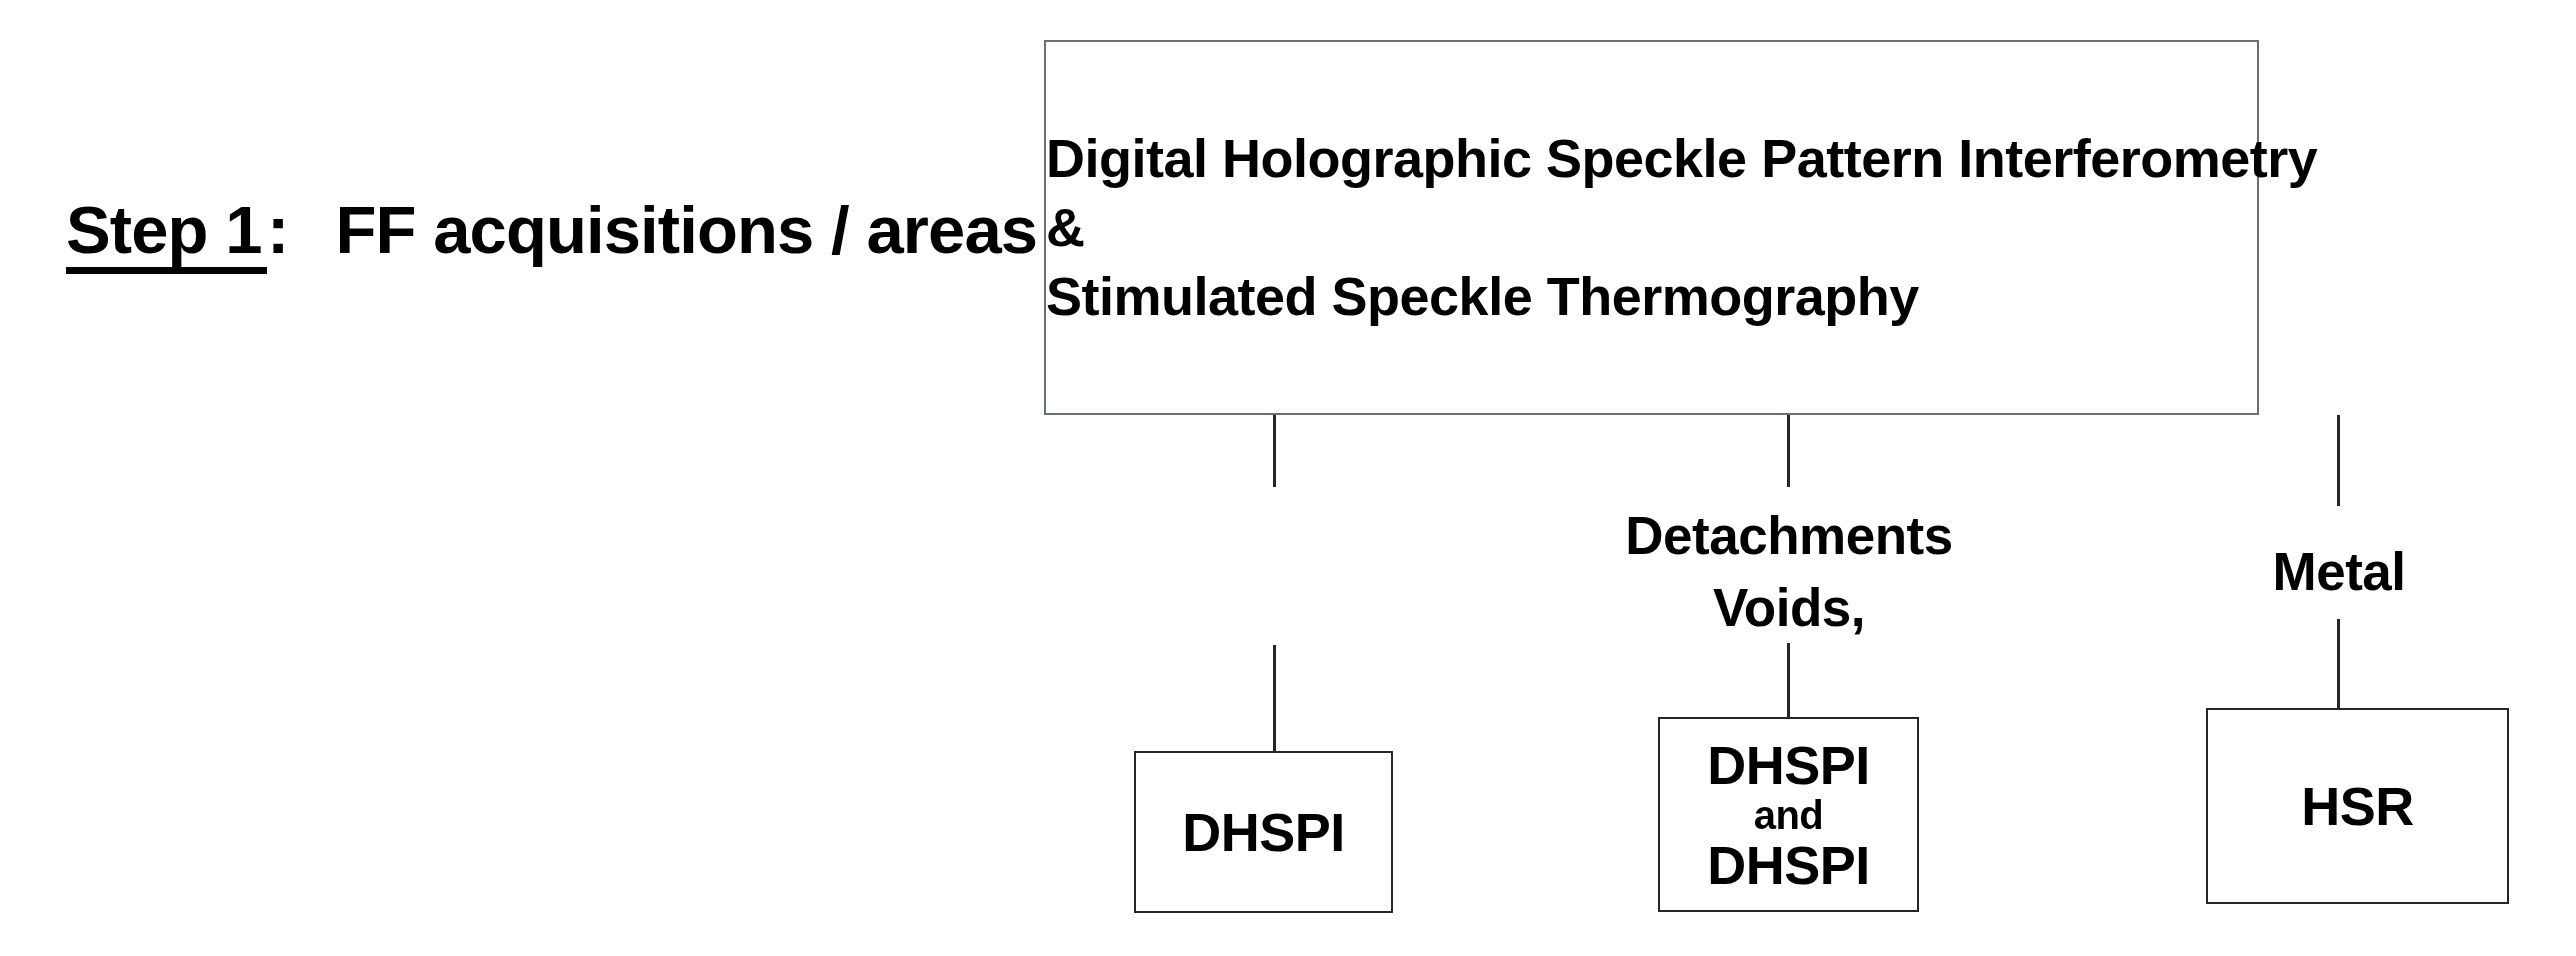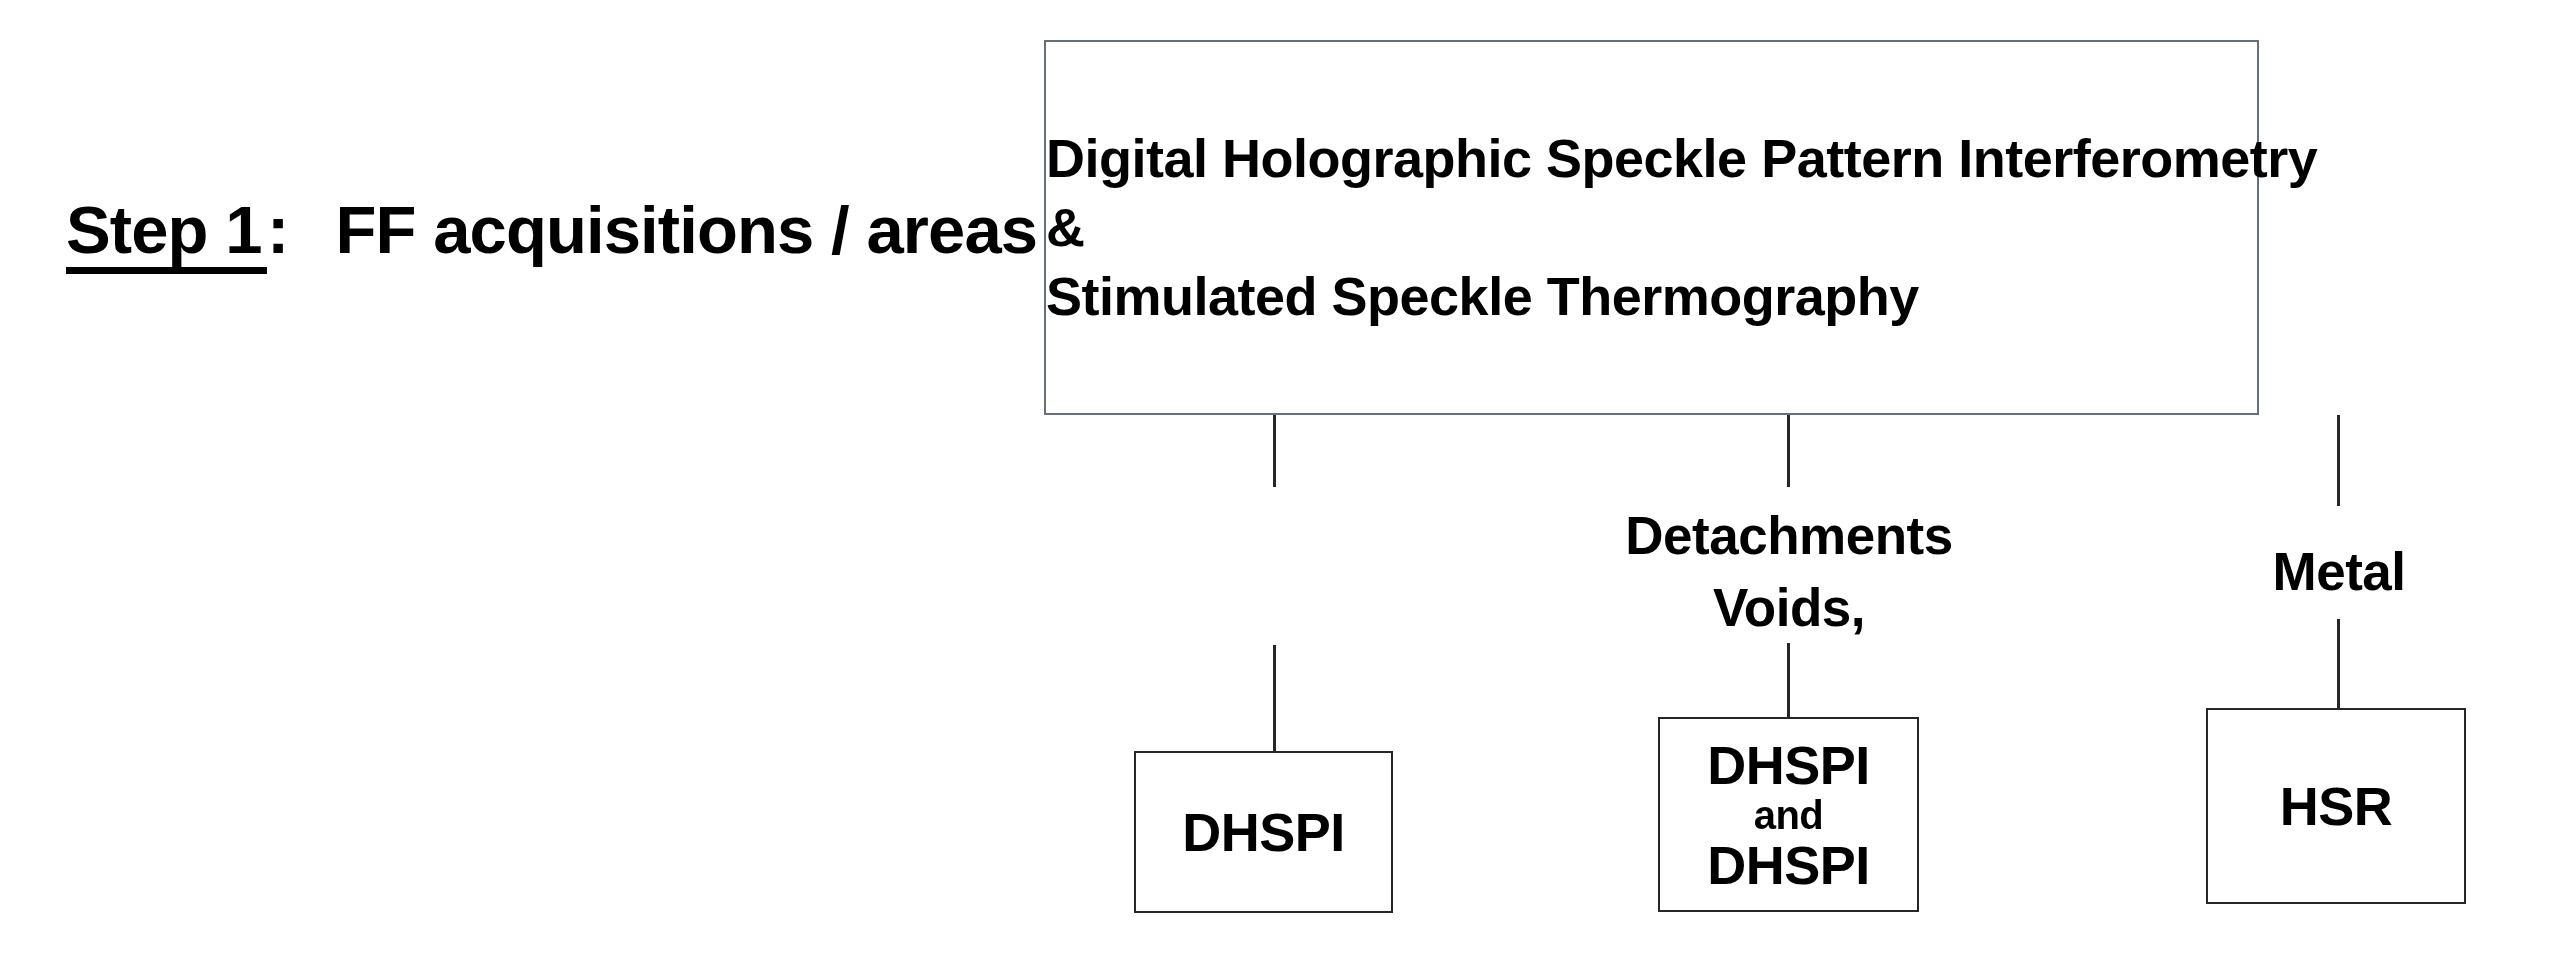--- a/index.html
+++ b/index.html
@@ -134,18 +134,18 @@
   <div class="node-box" style="left: 1134px; top: 751px; width: 259px; height: 162px;">
     <div class="n-line">DHSPI</div>
   </div>
 
   <div class="node-box" style="left: 1658px; top: 717px; width: 261px; height: 195px;">
     <div class="n-line">DHSPI</div>
     <div class="n-line small">and</div>
     <div class="n-line">DHSPI</div>
   </div>
 
-  <div class="node-box" style="left: 2206px; top: 708px; width: 260px; height: 196px; text-align: center;">
+  <div class="node-box" style="left: 2206px; top: 708px; width: 303px; height: 196px; text-align: center;">
     <div class="n-line">HSR</div>
   </div>
 
 </div>
 
 
 </body></html>

